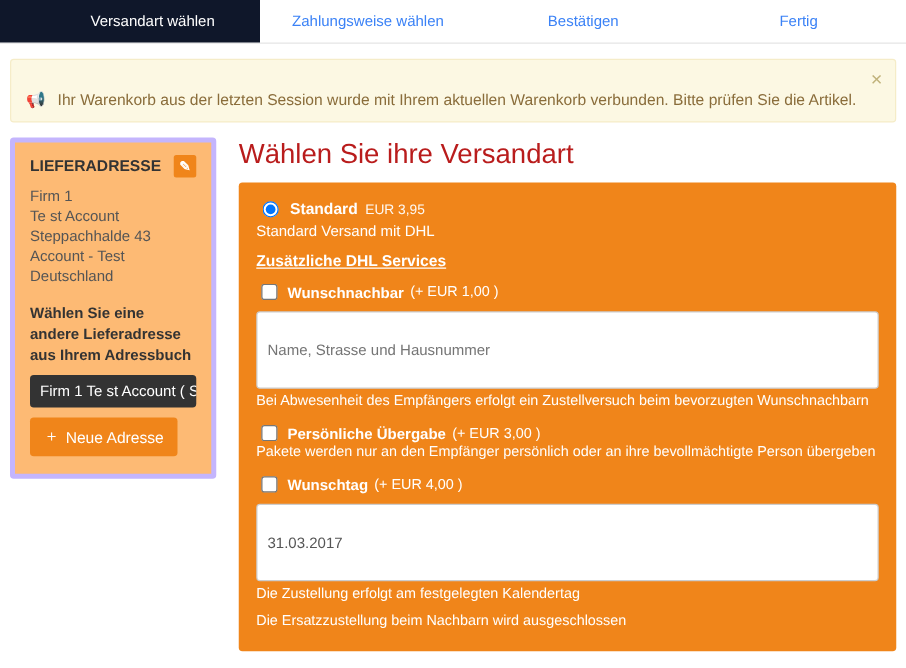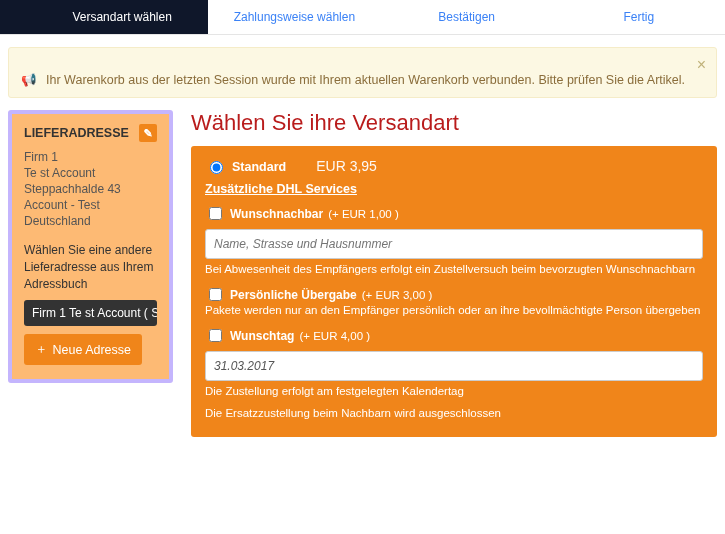--- a/index.html
+++ b/index.html
@@ -76,21 +76,21 @@
     color: #fff;
     width: 18px; height: 18px;
     display: inline-flex;
     align-items: center; justify-content: center;
     font-size: 11px;
     border-radius: 2px;
   }
   .addr-line { margin: 2px 0; color: #555; font-size: 12px; }
   .side-sub {
     margin-top: 14px;
-    font-weight: 400;
+    font-weight: 700;
     font-size: 12px;
     color: #333;
     line-height: 1.4;
   }
   .select-like {
     margin-top: 8px;
     background: #333;
     color: #fff;
     padding: 6px 8px;
     border-radius: 3px;
@@ -122,41 +122,40 @@
     color: #b91c1c;
   }
   .shipping-box {
     background: #f0851a;
     color: #fff;
     border-radius: 3px;
     padding: 12px 14px 16px;
   }
   .ship-radio-row { display:flex; align-items:flex-end; gap:6px; font-size:12.5px; }
   .ship-name { font-weight:700; }
-  .ship-price { font-size:14px; opacity:0.95;margin-left:24px; }
+  .ship-price { font-size:11px; opacity:0.95; }
   .ship-sub { margin:4px 0 10px 0; font-size:12px; }
   .dhl-title {
     text-decoration: underline;
     font-weight: 700;
     font-size: 12.5px;
     margin: 8px 0 6px;
   }
   .svc { margin: 8px 0 2px; }
   .svc-label { display:inline-flex; align-items:center; gap:5px; font-weight:700; font-size:12px;}
   .svc-price { font-weight:400; font-size:11.5px; }
   .svc-input {
     display:block;
     width:100%;
     margin:6px 0 4px;
-    padding:7px 8px;
+    padding:23px 8px;
     border:1px solid #ccc;
     border-radius:3px;
     font-size:12px;
     color:#555;
-    font-style:italic;
   }
   .svc-desc { font-size:11.5px; margin-bottom:10px; }
 </style>
 </head>
 <body>
 
 <div class="container">
 
   <div class="steps">
     <div class="step active">Versandart wählen</div>
@@ -201,20 +200,21 @@
 
     <div class="main">
       <h1 class="main-title">Wählen Sie ihre Versandart</h1>
 
       <div class="shipping-box">
         <div class="ship-radio-row">
           <input type="radio" checked="" style="">
           <span class="ship-name">Standard</span>
           <span class="ship-price">EUR 3,95</span>
         </div>
+        <div class="ship-sub">Standard Versand mit DHL</div>
 
         <div class="dhl-title">Zusätzliche DHL Services</div>
 
         <div class="svc">
           <label class="svc-label">
             <input type="checkbox" style="">
             <span>Wunschnachbar</span>
             <span class="svc-price">(+ EUR 1,00 )</span>
           </label>
           <input class="svc-input" type="text" placeholder="Name, Strasse und Hausnummer" style="">

